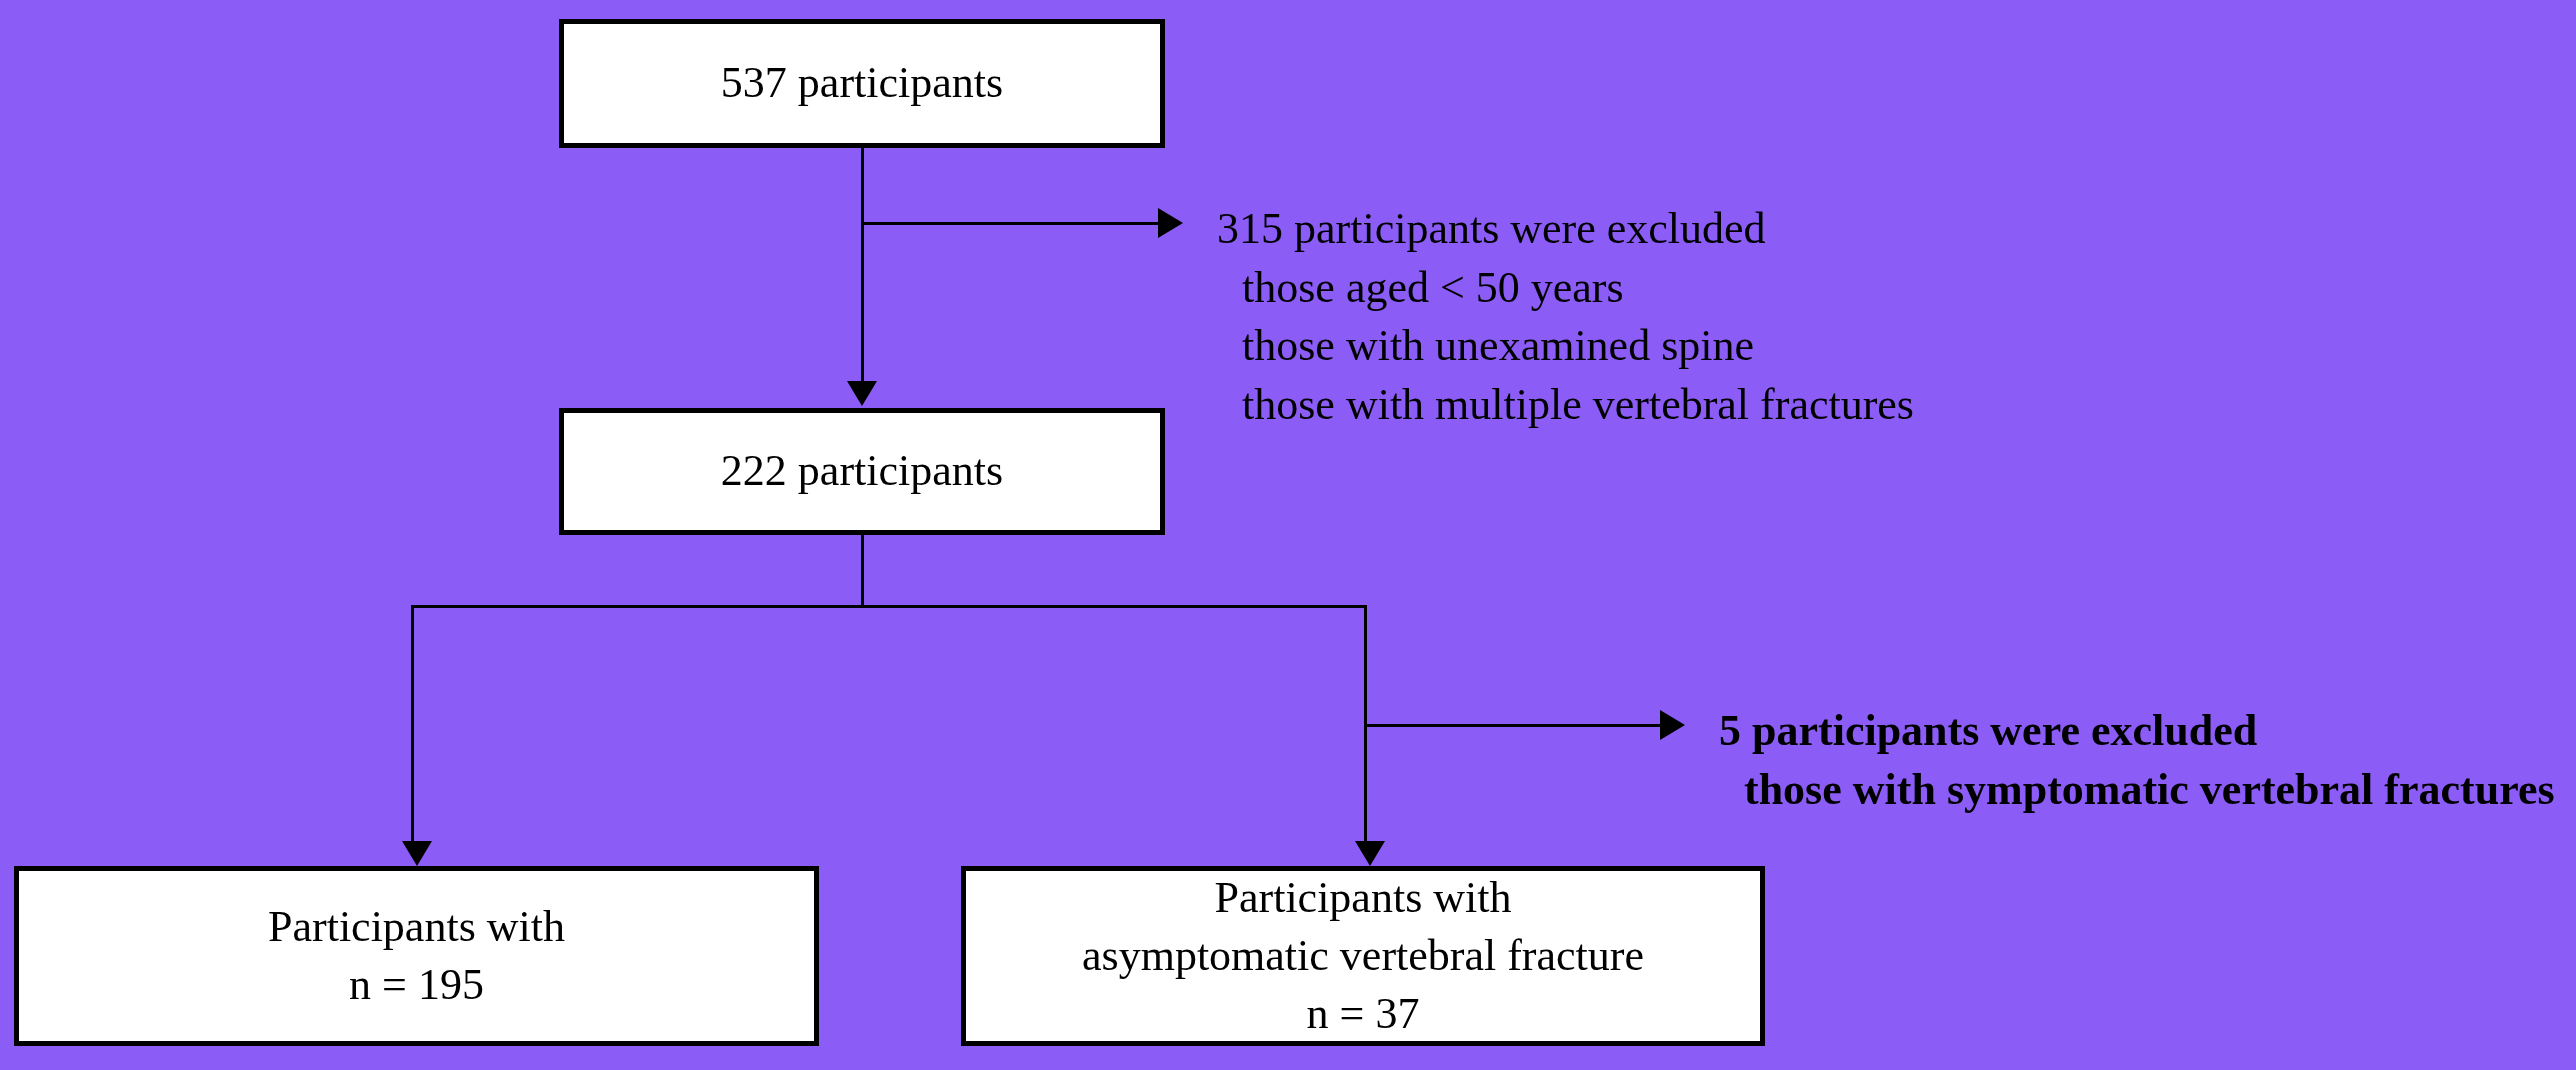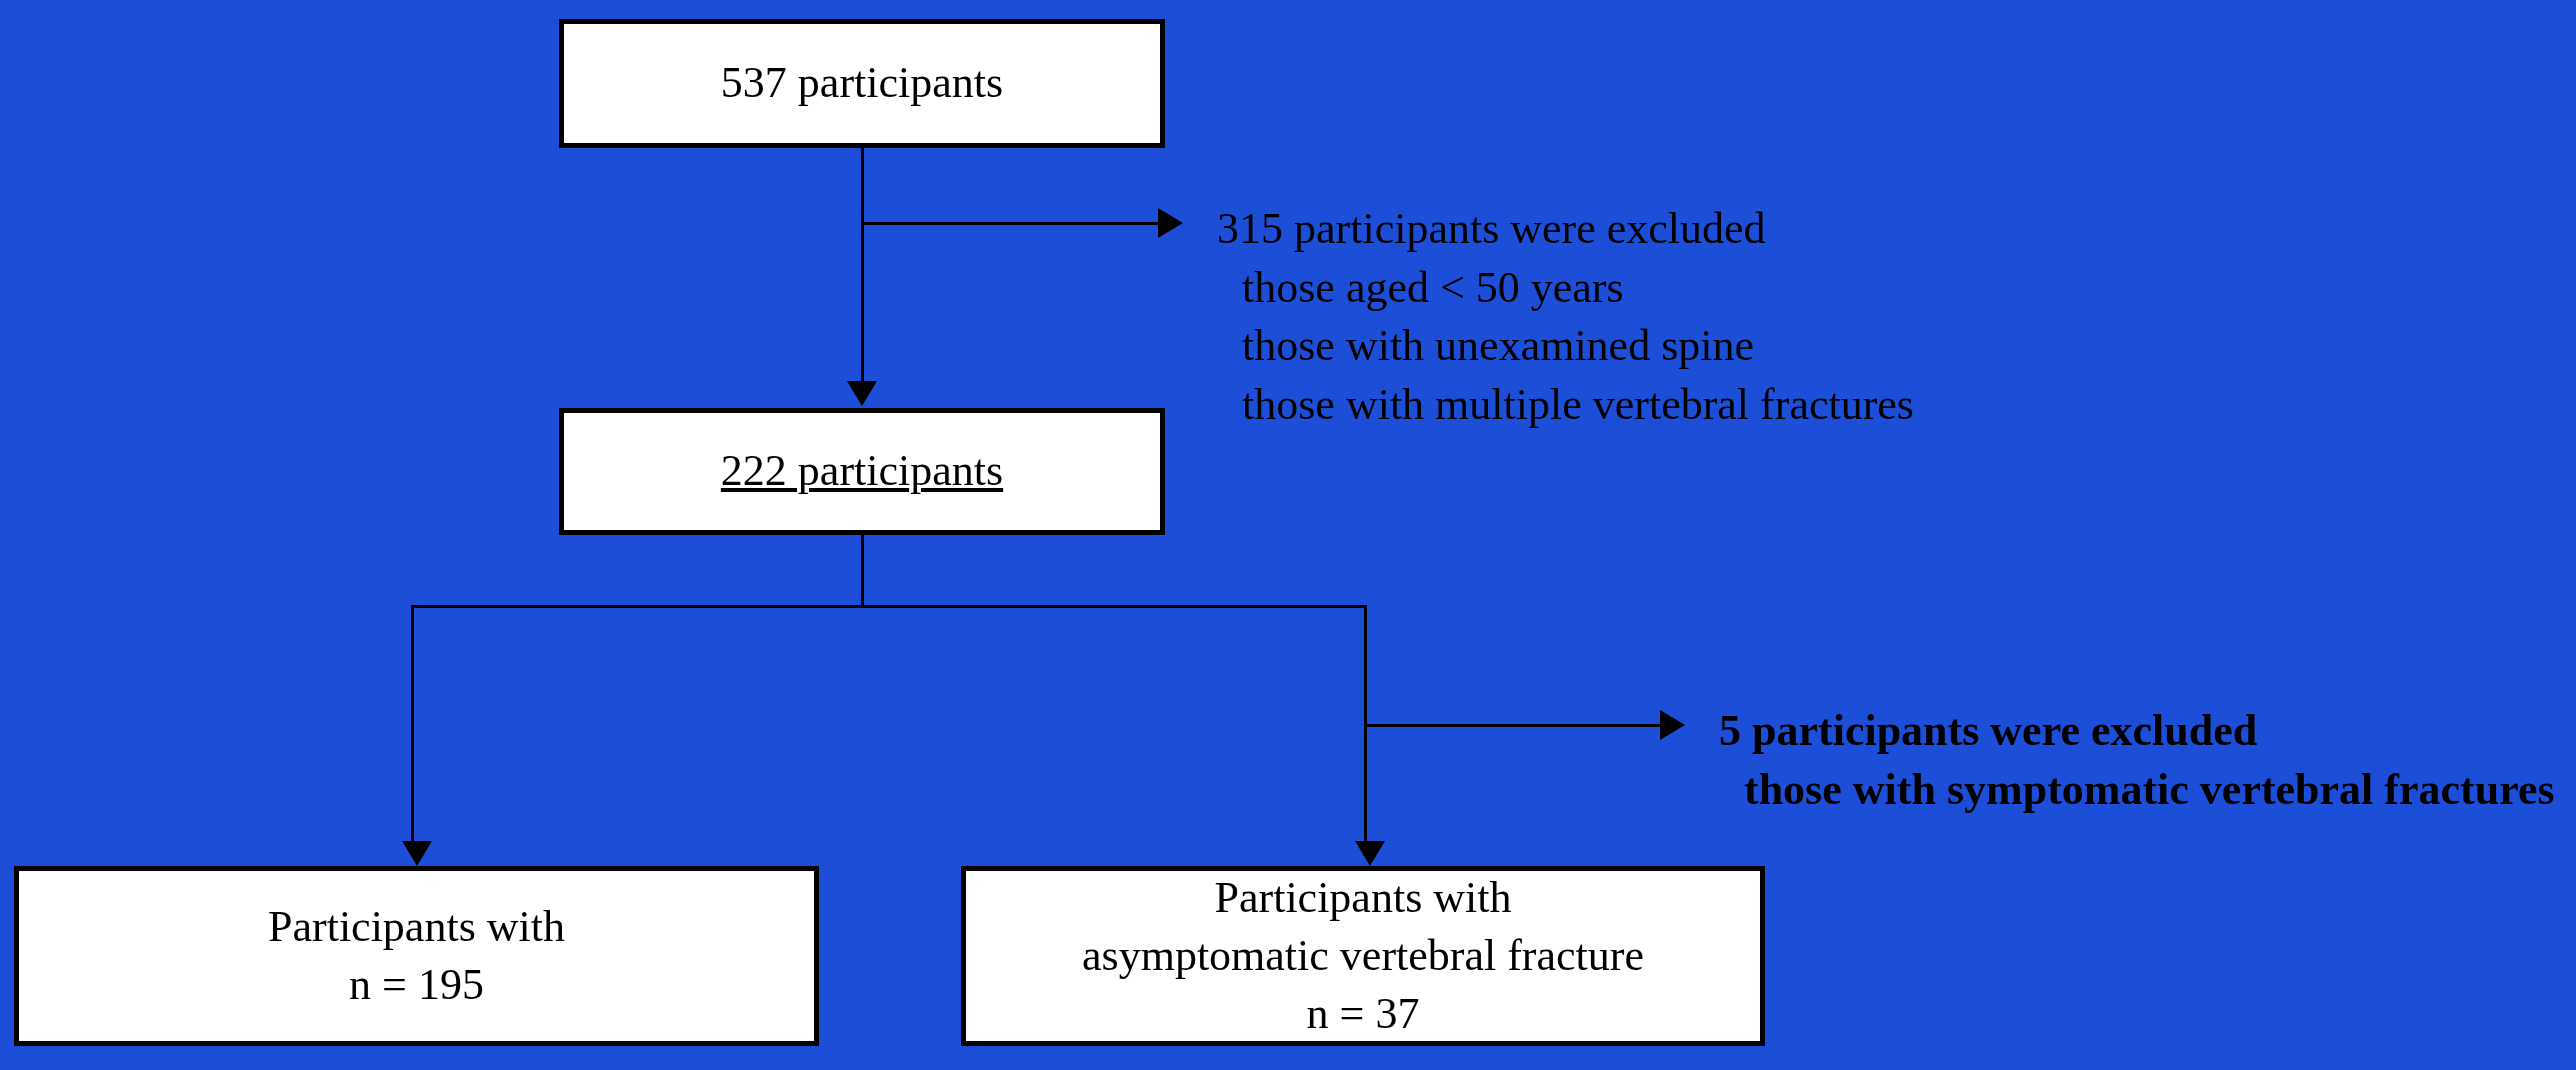--- a/index.html
+++ b/index.html
@@ -8,21 +8,21 @@
     background: #ffffff;
   }
   body {
     font-family: "Liberation Serif", "DejaVu Serif", serif;
     color: #000000;
   }
   #flow-root {
     position: relative;
     width: 2576px;
     height: 1070px;
-    background: #1d4ed8;
+    background: #8b5cf6;
     overflow: hidden;
   }
 
   
   .node-box {
     position: absolute;
     box-sizing: border-box;
     border: 5px solid #000000;
     background: #ffffff;
     display: flex;
@@ -32,21 +32,21 @@
     text-align: center;
   }
   .node-line {
     display: block;
     white-space: nowrap;
     line-height: 1.32;
     font-size: 44px;
   }
 
   #box-total   { left: 559px;  top: 19px;   width: 606px;  height: 129px; }
-  #box-eligible{ left: 559px;  top: 408px;  width: 606px;  height: 127px; text-decoration: underline; }
+  #box-eligible{ left: 559px;  top: 408px;  width: 606px;  height: 127px; }
   #box-nonvert { left: 14px;   top: 866px; width: 805px;  height: 180px; }
   #box-asympt  { left: 961px; top: 866px; width: 804px;  height: 180px; }
 
   
   .v-line {
     position: absolute;
     width: 3.3px;
     background: #000000;
   }
   .h-line {

